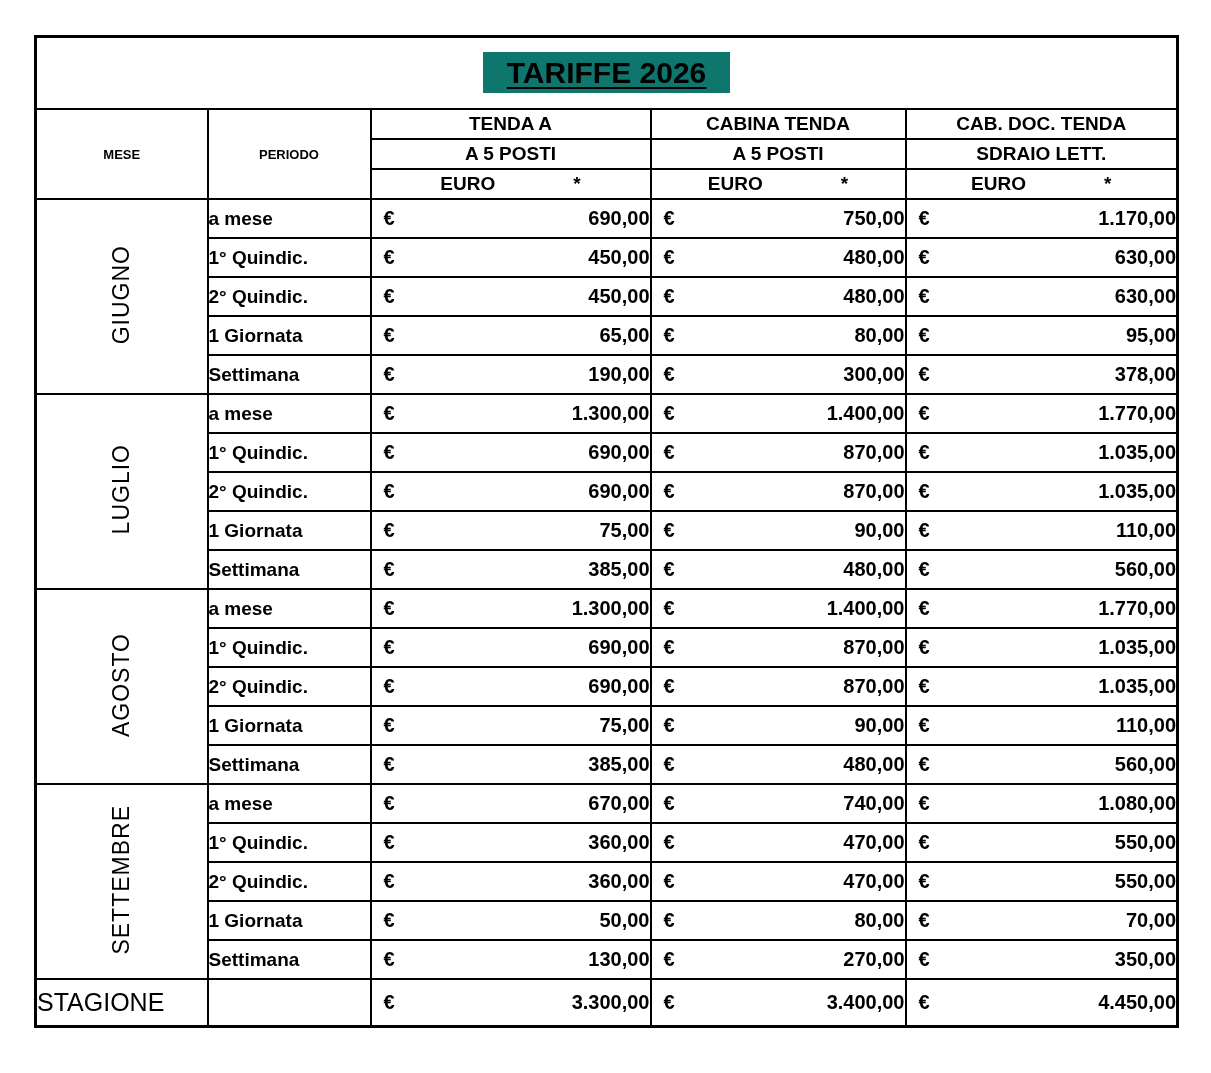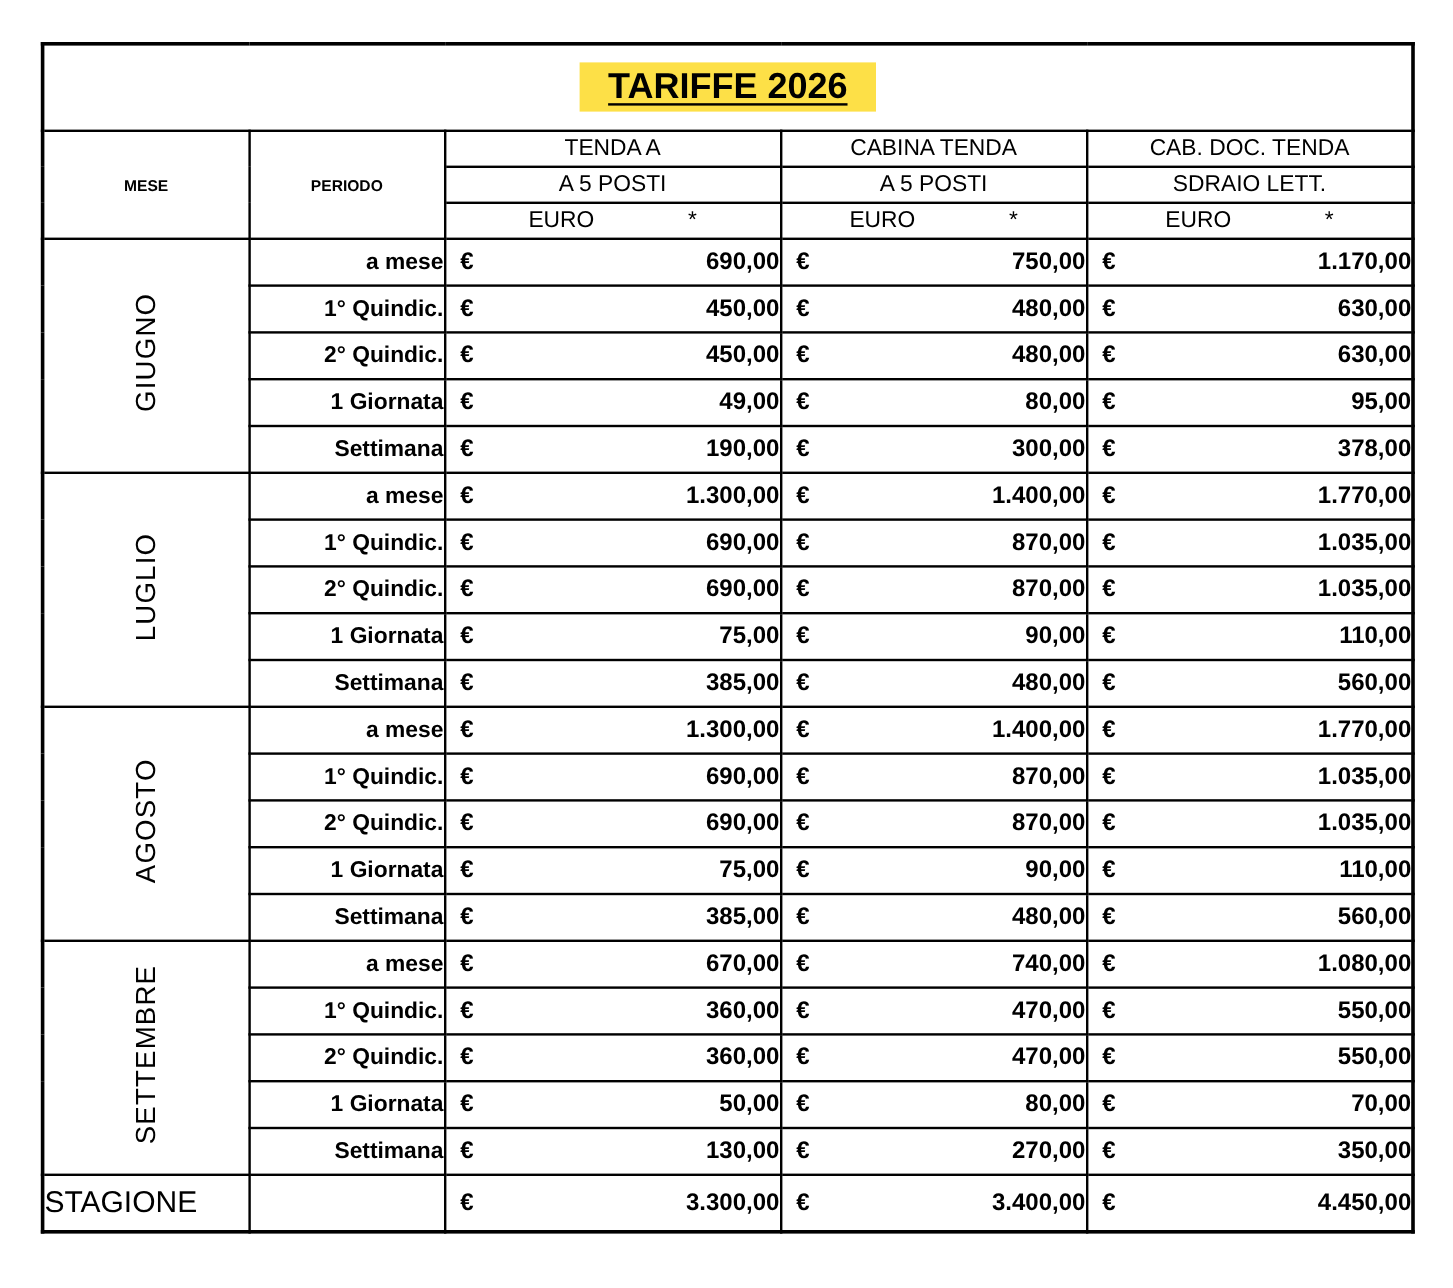--- a/index.html
+++ b/index.html
@@ -34,36 +34,36 @@
     height: 70px;
     text-align: center;
     vertical-align: middle;
   }
   .title-text {
     font-size: 30px;
     font-weight: bold;
     text-decoration: underline;
     text-decoration-thickness: 2px;
     text-underline-offset: 4px;
-    background: #fde047;
+    background: #0f766e;
     padding: 4px 24px;
   }
   
   td.hdr-white {
     text-align: center;
     vertical-align: middle;
     font-weight: bold;
     font-size: 13px;
     background: #ffffff;
   }
   td.hdr-green {
     height: 28px;
     text-align: center;
     vertical-align: middle;
-    font-weight: normal;
+    font-weight: bold;
     font-size: 19px;
     background: var(--cell-green);
   }
   .euro-unit-wrap {
     display: flex;
     justify-content: center;
     align-items: flex-end;
     gap: 78px;
   }
   
@@ -81,21 +81,20 @@
     font-weight: normal;
     letter-spacing: 1px;
     white-space: nowrap;
   }
   td.period-cell {
     font-weight: bold;
     font-size: 19px;
     padding-left: 9px;
     vertical-align: middle;
     background: #ffffff;
-    text-align: right;
   }
   td.value-cell {
     background: var(--cell-green);
     text-align: right;
     vertical-align: middle;
     font-weight: bold;
     font-size: 20px;
     padding-right: 17px;
   }
   td.value-cell .eur {
@@ -185,21 +184,21 @@
           <td class="value-cell"><span class="eur">€</span><span class="num">630,00</span></td>
         </tr>
         <tr class="data-row">
           <td class="period-cell">2° Quindic.</td>
           <td class="value-cell"><span class="eur">€</span><span class="num">450,00</span></td>
           <td class="value-cell"><span class="eur">€</span><span class="num">480,00</span></td>
           <td class="value-cell"><span class="eur">€</span><span class="num">630,00</span></td>
         </tr>
         <tr class="data-row">
           <td class="period-cell">1 Giornata</td>
-          <td class="value-cell"><span class="eur">€</span><span class="num">49,00</span></td>
+          <td class="value-cell"><span class="eur">€</span><span class="num">65,00</span></td>
           <td class="value-cell"><span class="eur">€</span><span class="num">80,00</span></td>
           <td class="value-cell"><span class="eur">€</span><span class="num">95,00</span></td>
         </tr>
         <tr class="data-row">
           <td class="period-cell">Settimana</td>
           <td class="value-cell"><span class="eur">€</span><span class="num">190,00</span></td>
           <td class="value-cell"><span class="eur">€</span><span class="num">300,00</span></td>
           <td class="value-cell"><span class="eur">€</span><span class="num">378,00</span></td>
         </tr>
         <tr class="data-row">

